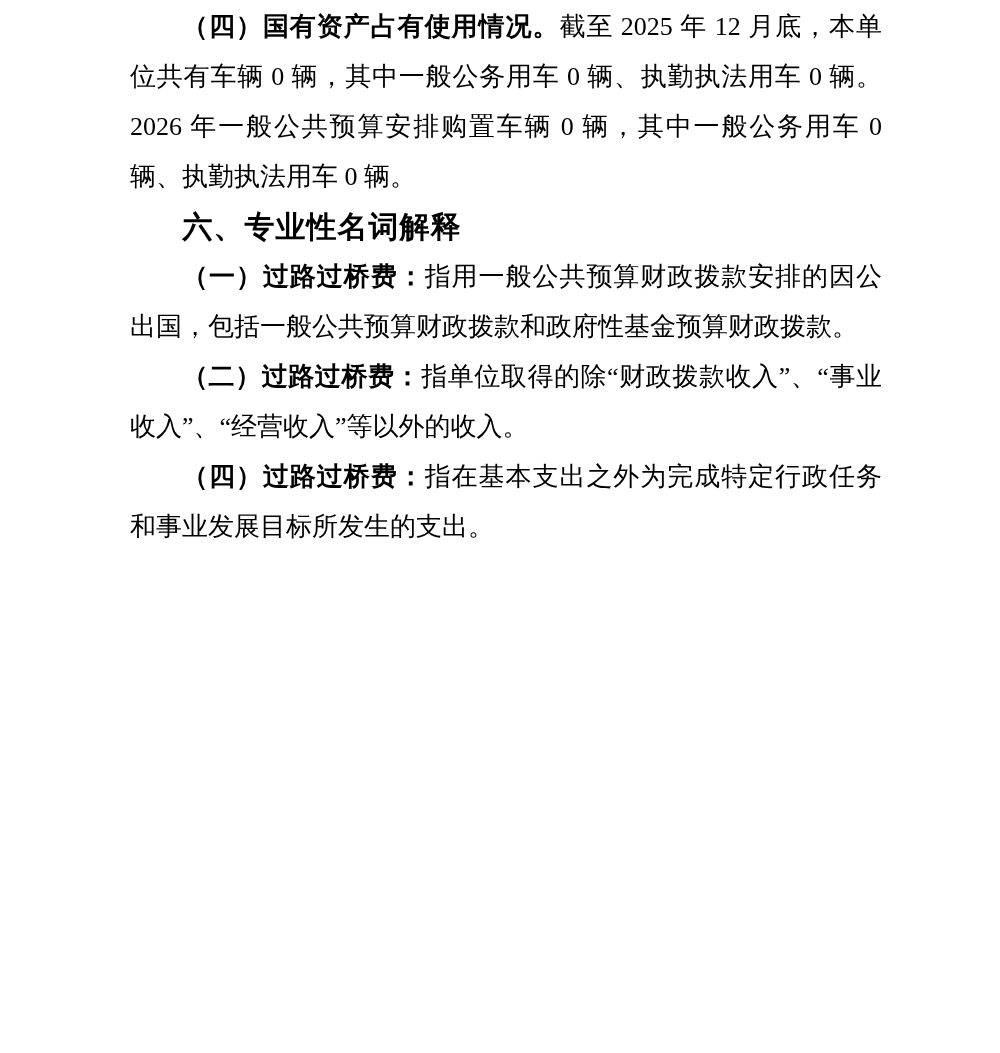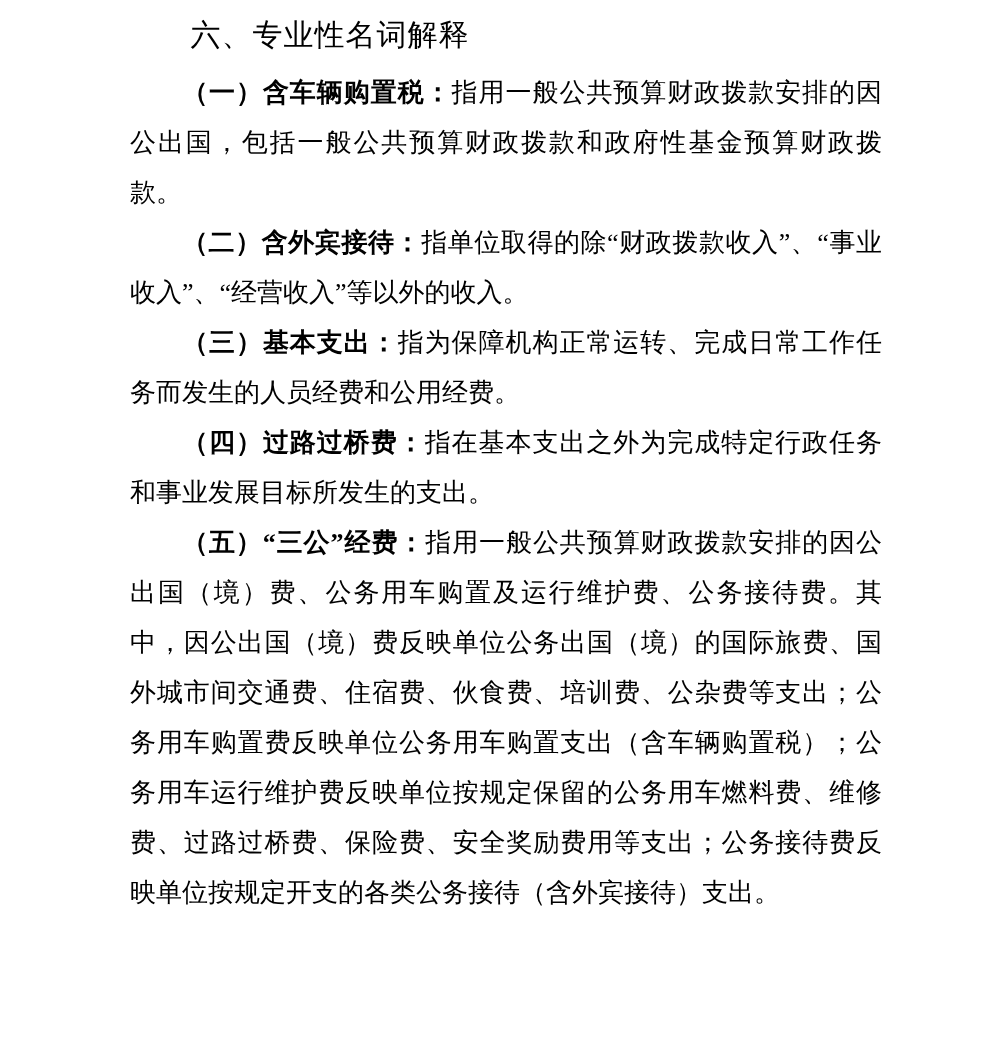--- a/index.html
+++ b/index.html
@@ -27,40 +27,39 @@
     margin: 0;
     text-indent: 2em;
     text-align: justify;
     text-justify: inter-ideograph;
     word-break: break-word;
   }
   .para .lead {
     font-weight: bold;
   }
   .heading {
-    margin: 8px;
+    margin: 0;
     font-family: "Liberation Sans", "DejaVu Sans", sans-serif;
-    font-weight: normal;
+    font-weight: bold;
     font-size: 30px;
     line-height: 50px;
     text-indent: 1.75em;
     letter-spacing: 1px;
   }
 </style>
 </head>
 <body>
 
 <div class="page">
 
+  <p class="para"><span class="lead">（四）国有资产占有使用情况。</span><span>截至 2025 年 12 月底，本单位共有车辆 0 辆，其中一般公务用车 0 辆、执勤执法用车 0 辆。2026 年一般公共预算安排购置车辆 0 辆，其中一般公务用车 0 辆、执勤执法用车 0 辆。</span></p>
 
   <h2 class="heading">六、专业性名词解释</h2>
 
-  <p class="para"><span class="lead">（一）含车辆购置税：</span><span>指用一般公共预算财政拨款安排的因公出国，包括一般公共预算财政拨款和政府性基金预算财政拨款。</span></p>
+  <p class="para"><span class="lead">（一）过路过桥费：</span><span>指用一般公共预算财政拨款安排的因公出国，包括一般公共预算财政拨款和政府性基金预算财政拨款。</span></p>
 
-  <p class="para"><span class="lead">（二）含外宾接待：</span><span>指单位取得的除“财政拨款收入”、“事业收入”、“经营收入”等以外的收入。</span></p>
+  <p class="para"><span class="lead">（二）过路过桥费：</span><span>指单位取得的除“财政拨款收入”、“事业收入”、“经营收入”等以外的收入。</span></p>
 
-  <p class="para"><span class="lead">（三）基本支出：</span><span>指为保障机构正常运转、完成日常工作任务而发生的人员经费和公用经费。</span></p>
 
   <p class="para"><span class="lead">（四）过路过桥费：</span><span>指在基本支出之外为完成特定行政任务和事业发展目标所发生的支出。</span></p>
 
-  <p class="para"><span class="lead">（五）“三公”经费：</span><span>指用一般公共预算财政拨款安排的因公出国（境）费、公务用车购置及运行维护费、公务接待费。其中，因公出国（境）费反映单位公务出国（境）的国际旅费、国外城市间交通费、住宿费、伙食费、培训费、公杂费等支出；公务用车购置费反映单位公务用车购置支出（含车辆购置税）；公务用车运行维护费反映单位按规定保留的公务用车燃料费、维修费、过路过桥费、保险费、安全奖励费用等支出；公务接待费反映单位按规定开支的各类公务接待（含外宾接待）支出。</span></p>
 
 </div>
 
 </body></html>

